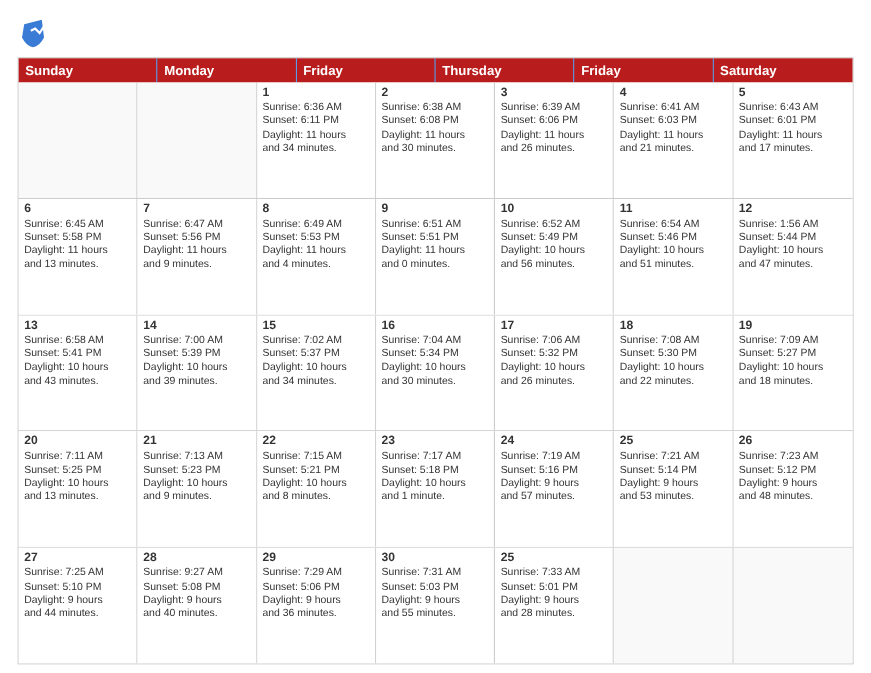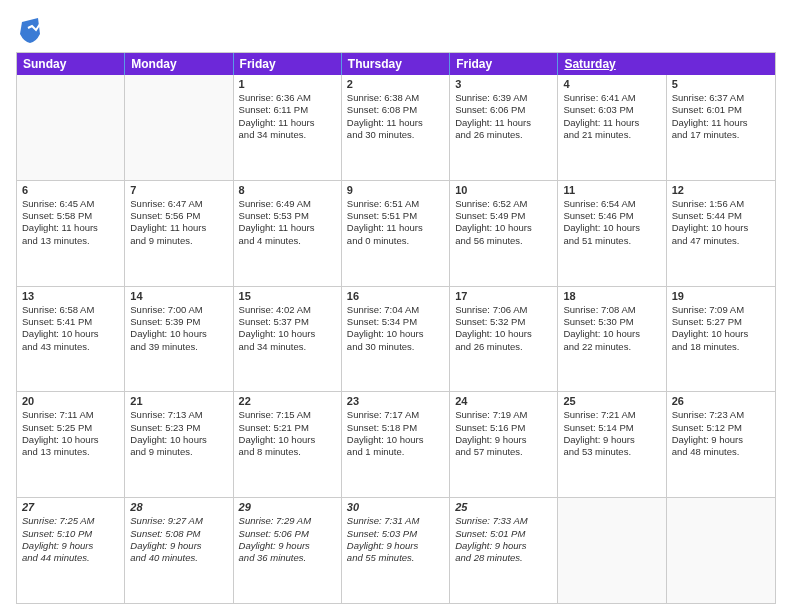--- a/index.html
+++ b/index.html
@@ -63,44 +63,44 @@
       text-align: right;
     }
     .calendar {
       flex: 1;
       display: flex;
       flex-direction: column;
       border: 1px solid #ccc;
     }
     .cal-header-row {
       display: grid;
-      grid-template-columns: repeat(7, 1fr);
-      background: #6d28d9;
+      grid-template-columns: repeat(6, 1fr);
+      background: #b91c1c;
     }
     .cal-header-cell {
       color: #fff;
       font-size: 12px;
       font-weight: bold;
       padding: 4px 6px;
       border-right: 1px solid #5a9be5;
       text-align: left;
     }
-    .cal-header-cell:last-child { border-right: none; text-decoration: underline; }
+    .cal-header-cell:last-child { border-right: none; }
     .cal-body {
       flex: 1;
       display: flex;
       flex-direction: column;
     }
     .cal-row {
       display: grid;
       grid-template-columns: repeat(7, 1fr);
       flex: 1;
       border-bottom: 1px solid #ccc;
     }
-    .cal-row:last-child { border-bottom: none; font-style: italic; }
+    .cal-row:last-child { border-bottom: none; }
     .cal-cell {
       border-right: 1px solid #ccc;
       padding: 3px 5px;
       font-size: 9.5px;
       color: #333;
       vertical-align: top;
       background: #fff;
       min-height: 80px;
     }
     .cal-cell:last-child { border-right: none; }
@@ -173,21 +173,21 @@
           </div>
           <div class="cal-cell">
             <span class="day-num">4</span>
             <span class="cell-line">Sunrise: 6:41 AM</span>
             <span class="cell-line">Sunset: 6:03 PM</span>
             <span class="cell-line">Daylight: 11 hours</span>
             <span class="cell-line">and 21 minutes.</span>
           </div>
           <div class="cal-cell">
             <span class="day-num">5</span>
-            <span class="cell-line">Sunrise: 6:37 AM</span>
+            <span class="cell-line">Sunrise: 6:43 AM</span>
             <span class="cell-line">Sunset: 6:01 PM</span>
             <span class="cell-line">Daylight: 11 hours</span>
             <span class="cell-line">and 17 minutes.</span>
           </div>
         </div>
         <div class="cal-row">
           <div class="cal-cell">
             <span class="day-num">6</span>
             <span class="cell-line">Sunrise: 6:45 AM</span>
             <span class="cell-line">Sunset: 5:58 PM</span>
@@ -247,21 +247,21 @@
           </div>
           <div class="cal-cell">
             <span class="day-num">14</span>
             <span class="cell-line">Sunrise: 7:00 AM</span>
             <span class="cell-line">Sunset: 5:39 PM</span>
             <span class="cell-line">Daylight: 10 hours</span>
             <span class="cell-line">and 39 minutes.</span>
           </div>
           <div class="cal-cell">
             <span class="day-num">15</span>
-            <span class="cell-line">Sunrise: 4:02 AM</span>
+            <span class="cell-line">Sunrise: 7:02 AM</span>
             <span class="cell-line">Sunset: 5:37 PM</span>
             <span class="cell-line">Daylight: 10 hours</span>
             <span class="cell-line">and 34 minutes.</span>
           </div>
           <div class="cal-cell">
             <span class="day-num">16</span>
             <span class="cell-line">Sunrise: 7:04 AM</span>
             <span class="cell-line">Sunset: 5:34 PM</span>
             <span class="cell-line">Daylight: 10 hours</span>
             <span class="cell-line">and 30 minutes.</span>

